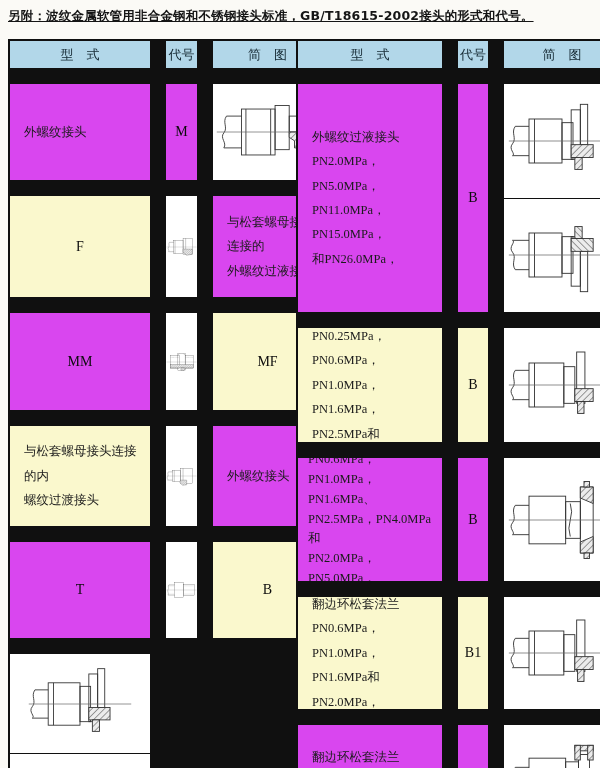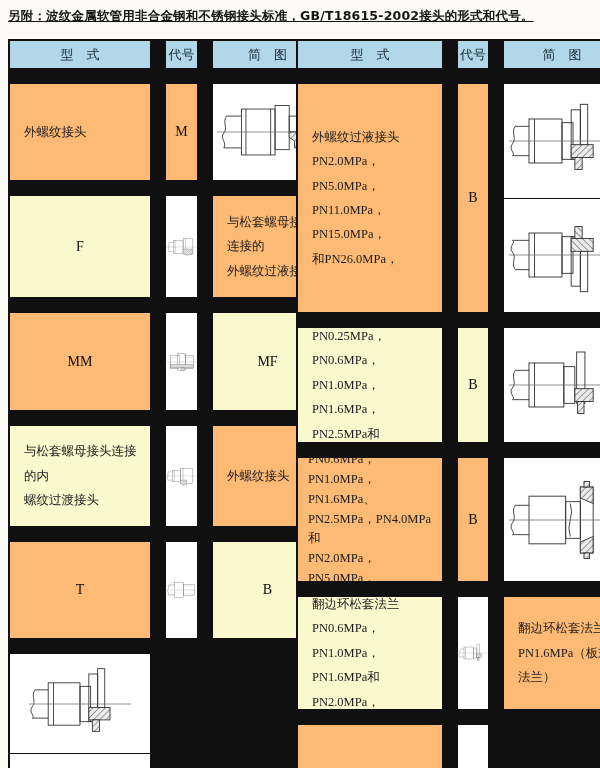--- a/index.html
+++ b/index.html
@@ -26,21 +26,21 @@
   .tbl.left{
     left:8px;
     grid-template-columns:140px 31px 109px;
     grid-template-rows:27px 96px 101px 97px 100px 96px 199px;
   }
   .tbl.right{
     left:296px;
     grid-template-columns:144px 30px 116px;
     grid-template-rows:27px 228px 114px 123px 112px 113px;
   }
-  .c{background:#fdba74;display:flex;align-items:center;overflow:hidden;}
+  .c{background:#d946ef;display:flex;align-items:center;overflow:hidden;}
   .c.h{
     background:var(--blue);justify-content:center;
     font-size:13px;color:#142832;
   }
   .type{
     padding:2px 4px 2px 14px;font-size:12.5px;line-height:1.95;
     white-space:pre-line;color:var(--ink);
   }
   .type.tight{line-height:1.58;padding-left:10px;}
   .code{justify-content:center;font-size:14px;color:#0c0c0c;}
@@ -259,20 +259,21 @@
           <polygon points="80,66 94,60 94,78 80,78" fill="url(#hp)" stroke="#333" stroke-width="1"></polygon>
           <rect x="84" y="0" width="6" height="6" fill="url(#hp)" stroke="#333" stroke-width="1"></rect>
           <rect x="84" y="78" width="6" height="6" fill="url(#hp)" stroke="#333" stroke-width="1"></rect>
           <line x1="2" y1="42" x2="118" y2="42" stroke="#666" stroke-width="0.8"></line>
         </svg></div>
     </div>
 
   <div class="c type hl">翻边环松套法兰
 PN0.6MPa，PN1.0MPa，
 PN1.6MPa和PN2.0MPa，</div>
+  <div class="c code hl">B1</div>
   <div class="c diag">
       <div class="dwrap"><svg viewBox="0 0 120 84" preserveAspectRatio="xMidYMid meet" style="width:100%;height:100%">
           <path d="M24,26 L9,26 C4,33 11,39 6,45 C1,51 10,56 6,58 L24,58" stroke="#333" stroke-width="1" fill="none"></path>
           <rect x="24" y="18" width="38" height="48" fill="none" stroke="#333" stroke-width="1"></rect>
           <line x1="30" y1="18" x2="30" y2="66" stroke="#333" stroke-width="1"></line>
           <rect x="62" y="22" width="12" height="40" fill="none" stroke="#333" stroke-width="1"></rect>
           <rect x="76" y="6" width="9" height="56" fill="none" stroke="#333" stroke-width="1"></rect>
           <rect x="74" y="46" width="20" height="14" fill="url(#hp)" stroke="#333" stroke-width="1"></rect>
           <rect x="77" y="60" width="7" height="13" fill="url(#hp)" stroke="#333" stroke-width="1"></rect>
           <line x1="2" y1="42" x2="118" y2="42" stroke="#666" stroke-width="0.8"></line>

